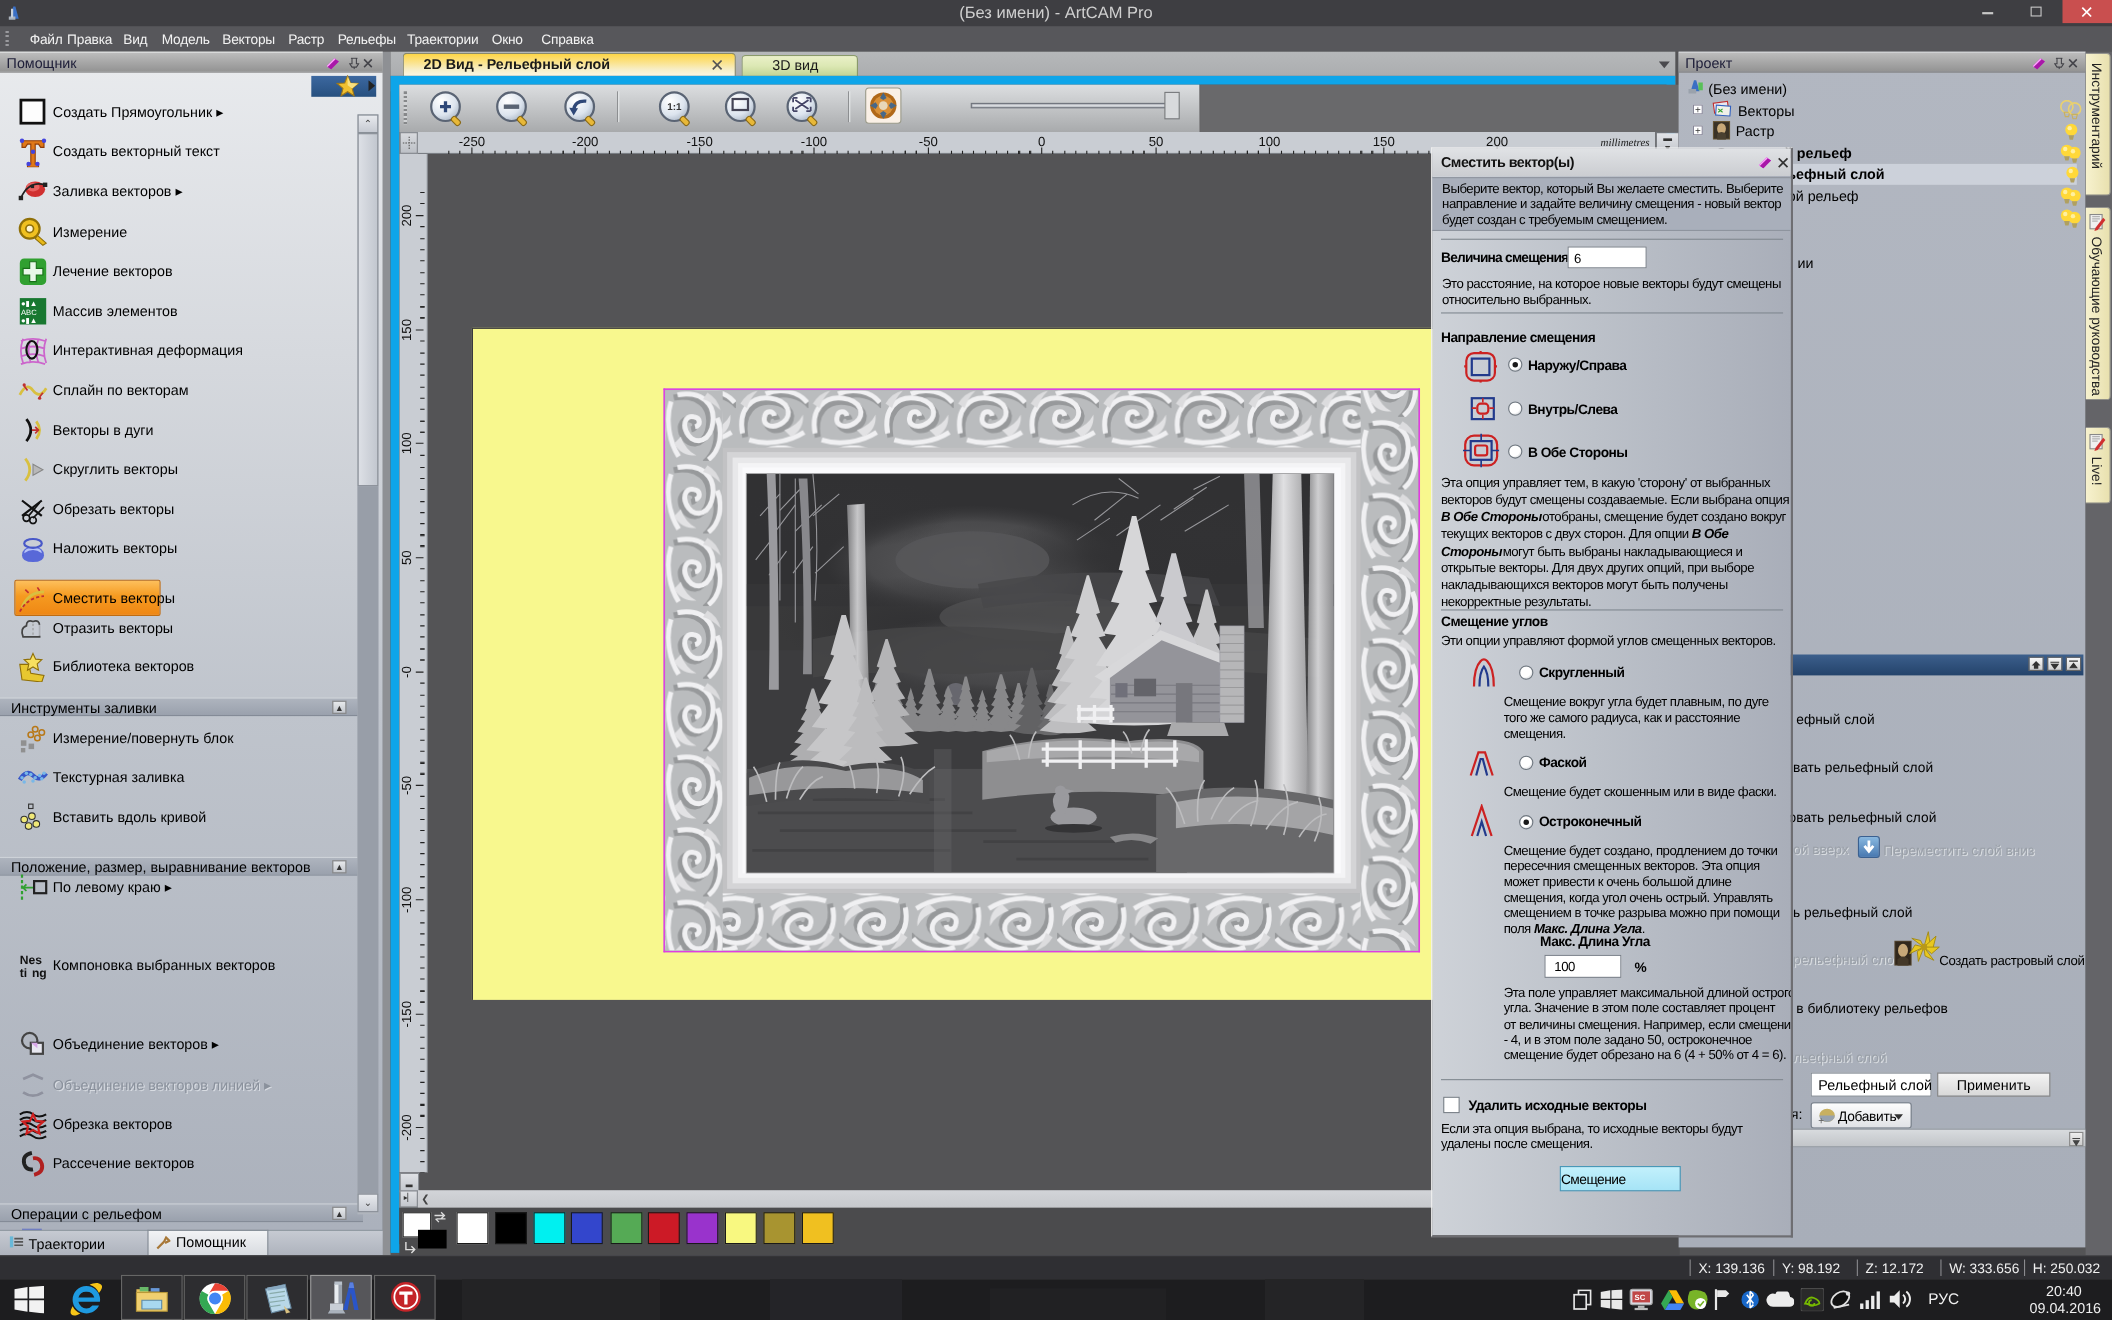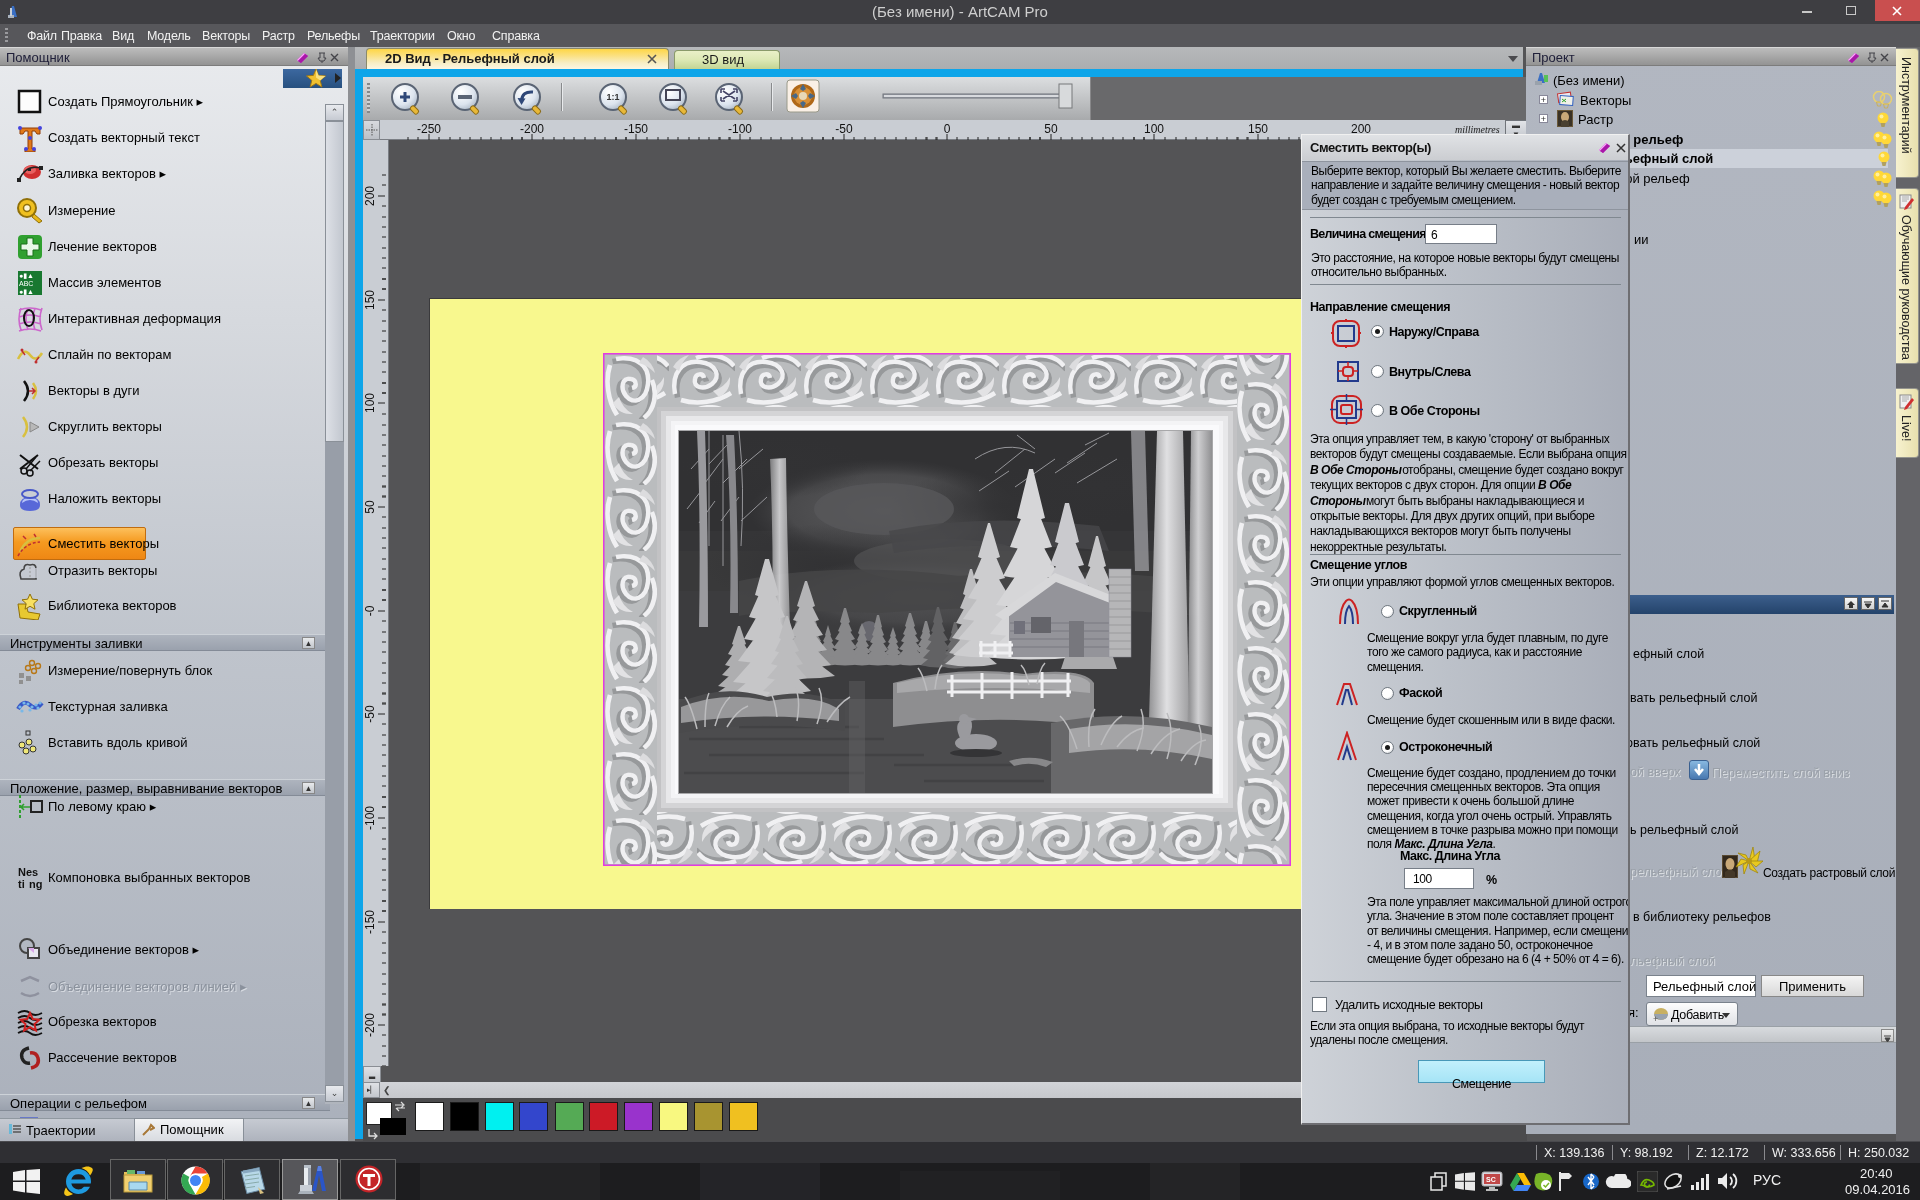--- a/index.html
+++ b/index.html
@@ -849,23 +849,23 @@
     </svg>
   <div class="radio on" style="left:79px;top:606px"></div>
   <div class="abs" style="left:97px;top:605px;font-size:12.5px;font-weight:bold">Остроконечный</div>
   <div class="dlgtext" style="left:65px;top:631px;line-height:14.2px">Смещение будет создано, продлением до точки<br>пересечния смещенных векторов. Эта опция<br>может привести к очень большой длине<br>смещения, когда угол очень острый. Управлять<br>смещением в точке разрыва можно при помощи<br>поля <b><i>Макс. Длина Угла</i></b>.</div>
   <div class="abs" style="left:98px;top:714px;font-size:12.5px;font-weight:bold">Макс. Длина Угла</div>
   <div class="abs" style="left:102px;top:733px;width:70px;height:21px;background:#fff;border:1px solid #777e88;font-size:12px;padding:3px 0 0 8px">100</div>
   <div class="abs" style="left:184px;top:738px;font-size:12.5px;font-weight:bold">%</div>
   <div class="dlgtext" style="left:65px;top:760px">Эта поле управляет максимальной длиной острого<br>угла. Значение в этом поле составляет процент<br>от величины смещения. Например, если смещение<br>- 4, и в этом поле задано 50, остроконечное<br>смещение будет обрезано на 6 (4 + 50% от 4 = 6).</div>
   <div class="ddiv" style="top:846px"></div>
   <div class="abs" style="left:10px;top:862px;width:15px;height:15px;background:#fff;border:1px solid #707880"></div>
-  <div class="abs" style="left:33px;top:863px;font-size:12.5px;font-weight:normal">Удалить исходные векторы</div>
+  <div class="abs" style="left:33px;top:863px;font-size:12.5px;font-weight:bold">Удалить исходные векторы</div>
   <div class="dlgtext" style="left:8px;top:884px">Если эта опция выбрана, то исходные векторы будут<br>удалены после смещения.</div>
-  <div class="abs" style="left:116px;top:925px;width:127px;height:23px;background:linear-gradient(180deg,#c2f0fc,#a6e4f6);border:1px solid #4898b8;font-size:12.5px;color:#000;text-align:center;padding-top:16px">Смещение</div>
+  <div class="abs" style="left:116px;top:925px;width:110px;height:23px;background:linear-gradient(180deg,#c2f0fc,#a6e4f6);border:1px solid #4898b8;font-size:12.5px;color:#000;text-align:left;padding-top:4px">Смещение</div>
 </div>
 <div id="statusbar" class="abs">
   <div class="ssep" style="left:1536px"></div>
     <div class="sfield" style="left:1544px">X: 139.136</div>
   <div class="ssep" style="left:1612px"></div>
     <div class="sfield" style="left:1620px">Y: 98.192</div>
   <div class="ssep" style="left:1688px"></div>
     <div class="sfield" style="left:1696px">Z: 12.172</div>
   <div class="ssep" style="left:1764px"></div>
     <div class="sfield" style="left:1772px">W: 333.656</div>

